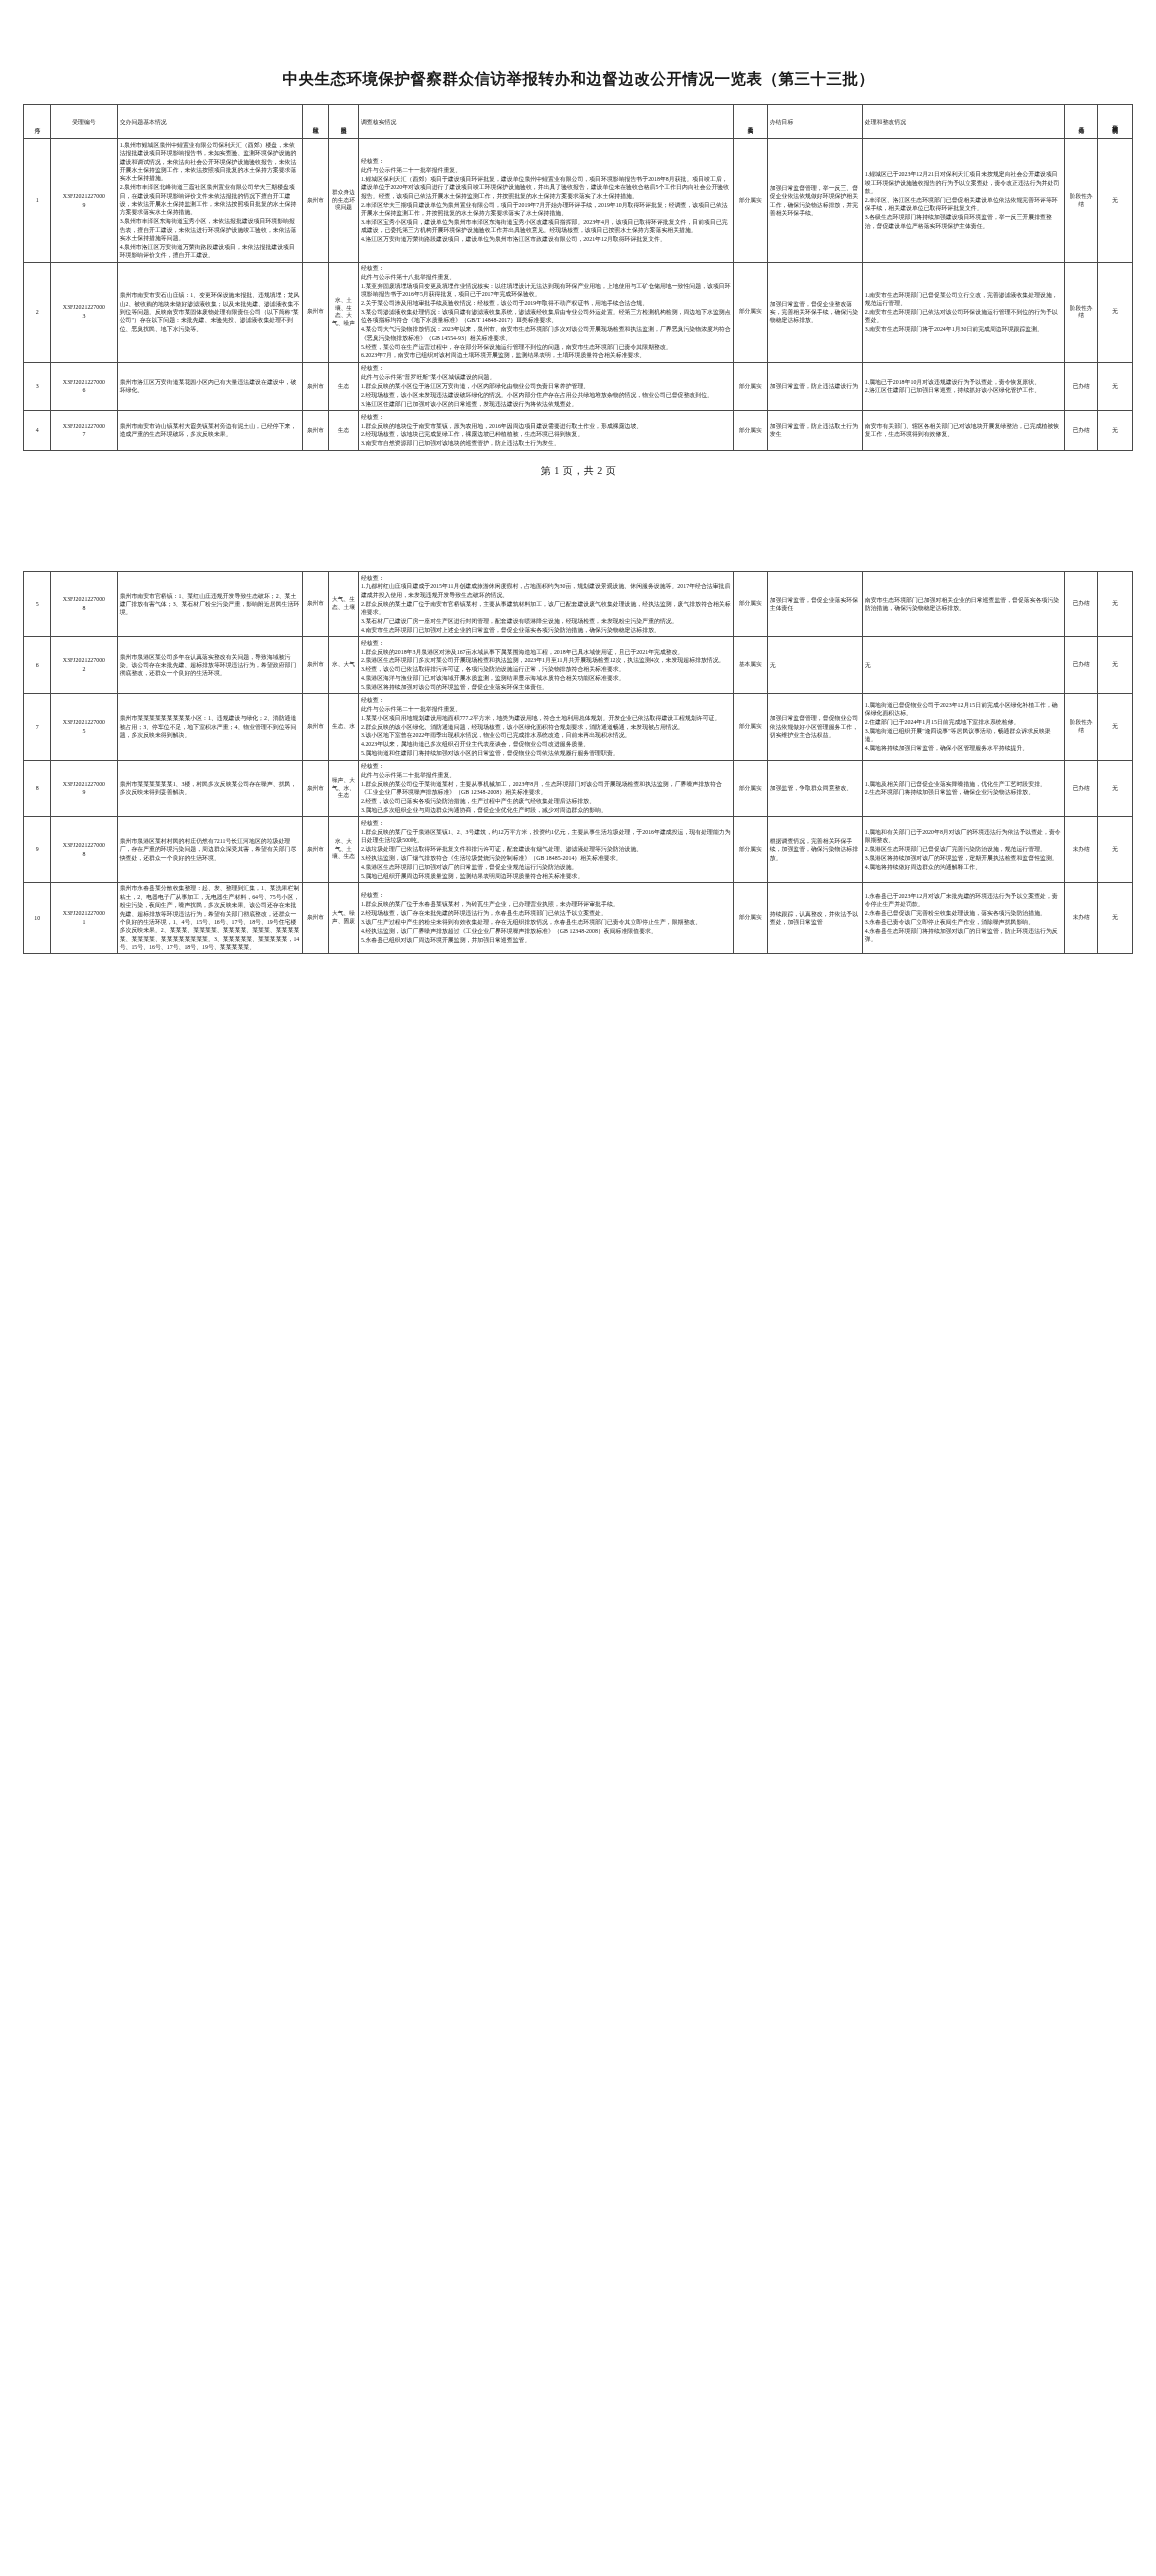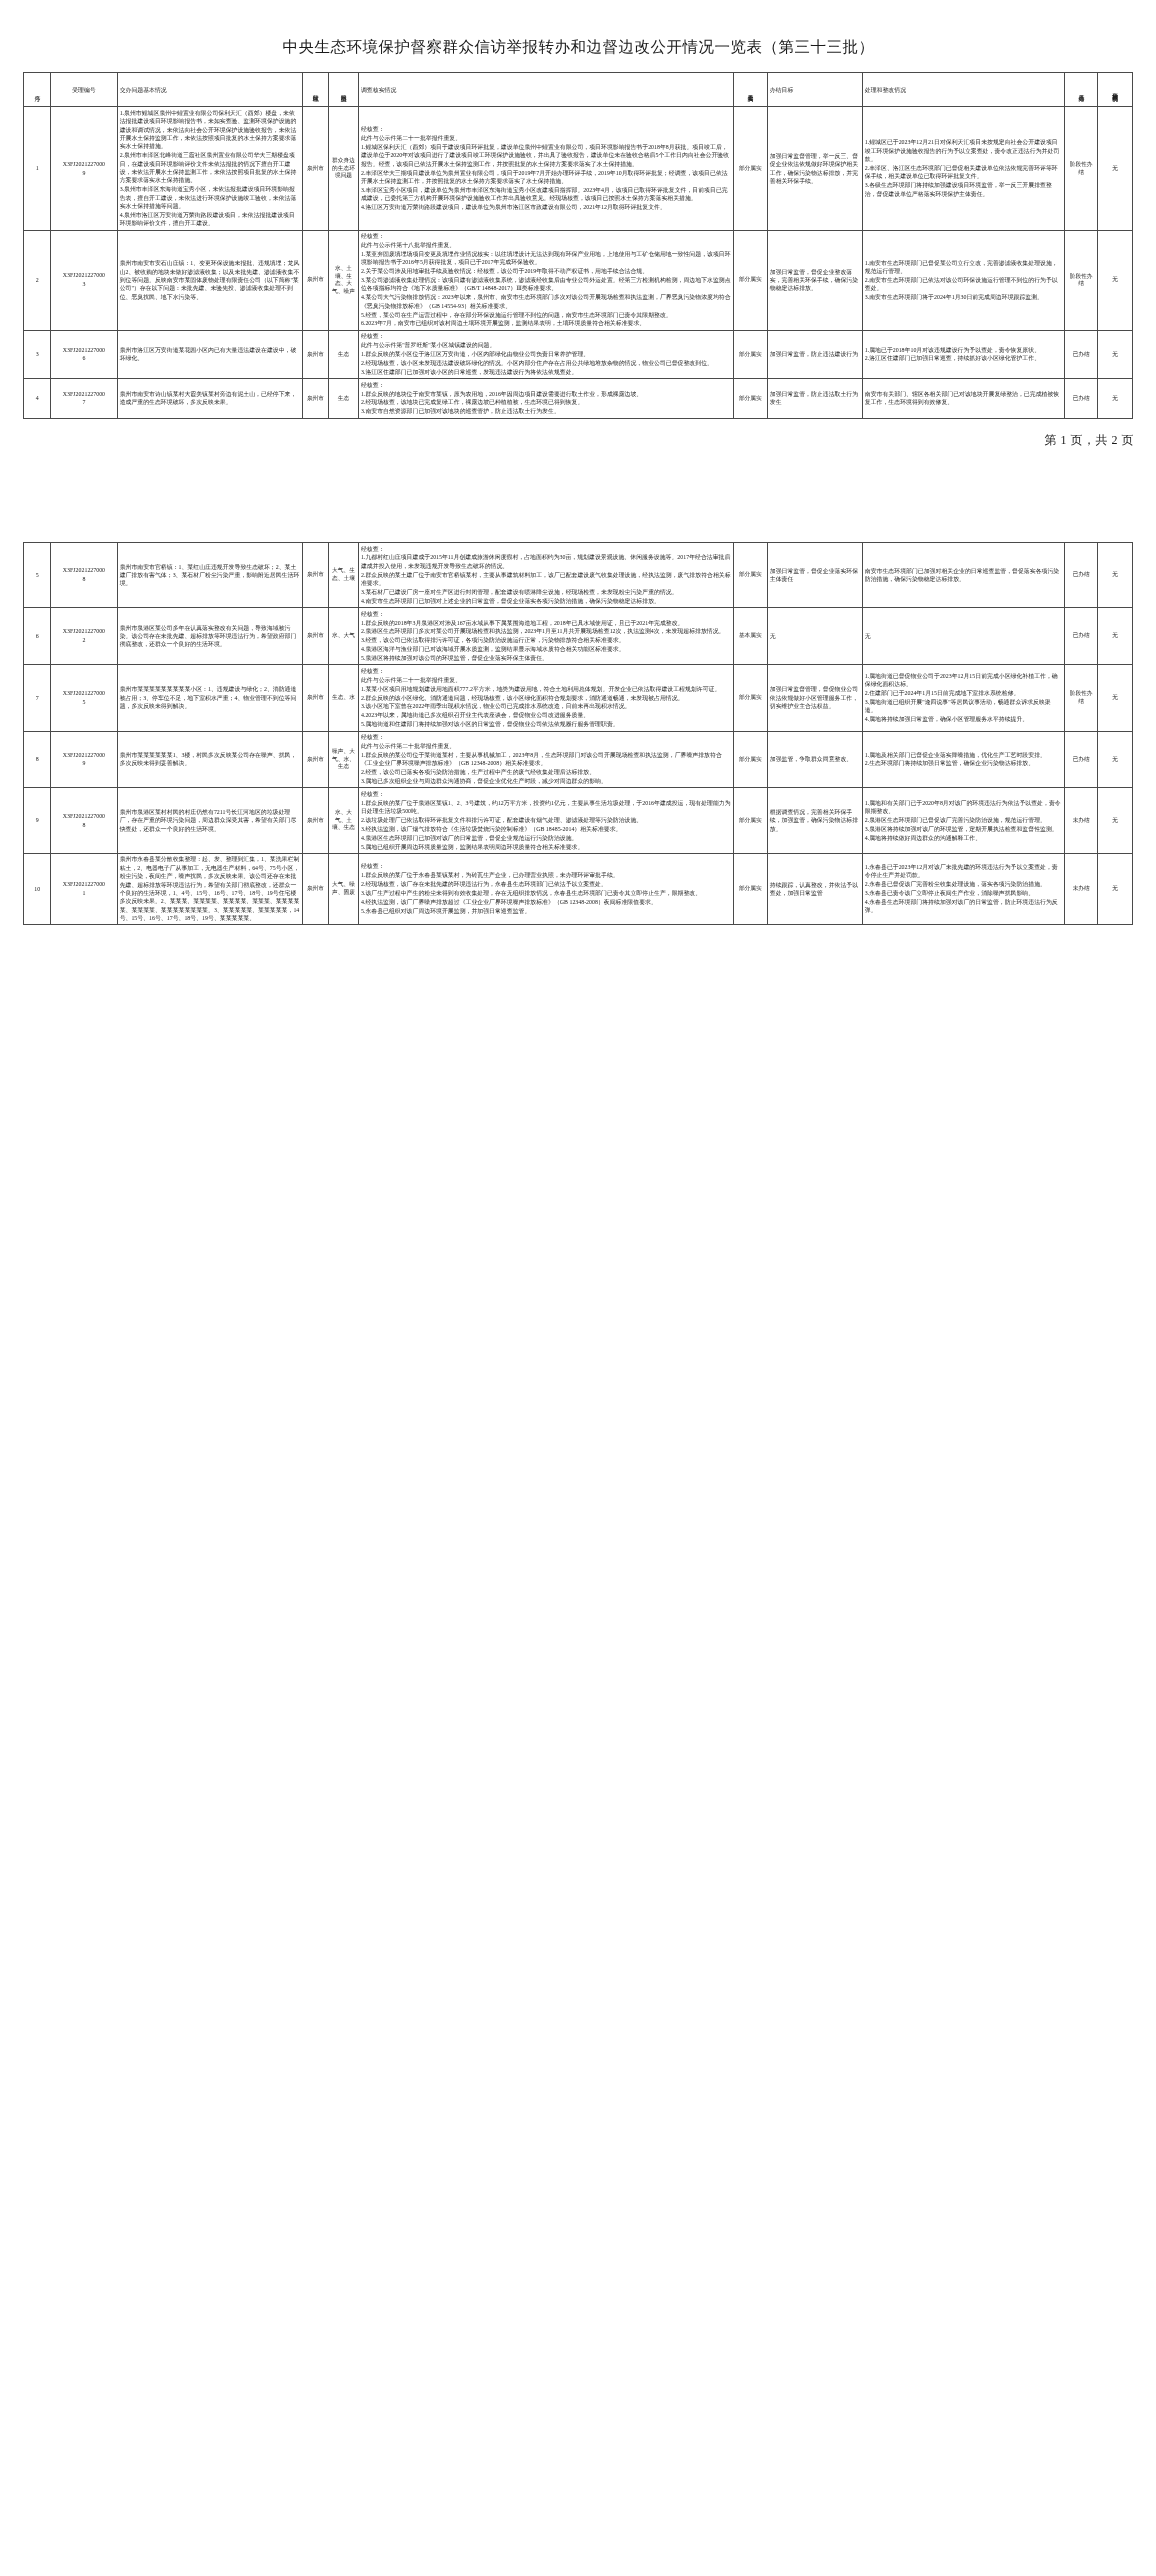--- a/index.html
+++ b/index.html
@@ -1,41 +1,41 @@
 <!DOCTYPE html>
 <html style="font-size:8.2px"><head>
 <meta charset="utf-8">
 <style>
   html,body{margin:0;padding:0;background:#ffffff;}
   body{font-family:"Liberation Serif","DejaVu Serif",serif;color:#1a1a1a;
        width:1157px;}
   .page{width:1157px;position:relative;background:#fff;padding:0;box-sizing:border-box;}
   .page-inner{padding:0 23px;}
-  .doc-title{text-align:center;font-size:15.5px;font-weight:normal;letter-spacing:0.5px;
-             padding:37px 0 14.4px 0;font-family:"Liberation Serif","DejaVu Serif",serif;}
+  .doc-title{text-align:center;font-size:15.5px;font-weight:bold;letter-spacing:0.5px;
+             padding:37px 0 14.4px 0;font-family:"Liberation Serif","DejaVu Serif",serif;margin-top:32px;}
   table.grid{border-collapse:collapse;width:1110px;table-layout:fixed;}
   table.grid td,table.grid th{border:0.5px solid #4a4a4a;vertical-align:middle;
         padding:1.5px 2.1px;font-size:5.9px;line-height:1.42;word-break:break-all;}
   thead th{text-align:center;font-weight:normal;font-size:6.7px;padding:3.1px 1px;height:30px;}
   .vtext{writing-mode:vertical-rl;text-orientation:upright;white-space:nowrap;
          display:inline-block;letter-spacing:0.5px;}
   .c-seq{width:18.5px;text-align:center;}
   .c-id{width:52px;text-align:center;font-size:5.7px;line-height:1.5;}
   .c-basic{width:155px;text-align:left;}
   .c-region{width:17.5px;text-align:center;}
   .c-type{width:20.6px;text-align:center;}
   .c-invest{width:319px;text-align:left;}
   .c-true{width:24px;text-align:center;}
   .c-goal{width:77px;text-align:left;}
   .c-fix{width:170px;text-align:left;}
   .c-done{width:23px;text-align:center;}
   .c-resp{width:25px;text-align:center;}
   td.ctr{text-align:center;}
   td p{margin:0 0 0.5px 0;}
-  .footer{text-align:right;font-size:12px;padding:13.4px 0 31px 0;letter-spacing:0.5px;}
+  .footer{text-align:center;font-size:10px;padding:13.4px 0 31px 0;letter-spacing:0.5px;}
   .page-break{height:62px;background:#fff;}
 </style>
 </head>
 <body>
 
 <div class="page">
   <div class="page-inner">
     <div class="doc-title">中央生态环境保护督察群众信访举报转办和边督边改公开情况一览表（第三十三批）</div>
     <table class="grid">
       <thead>

